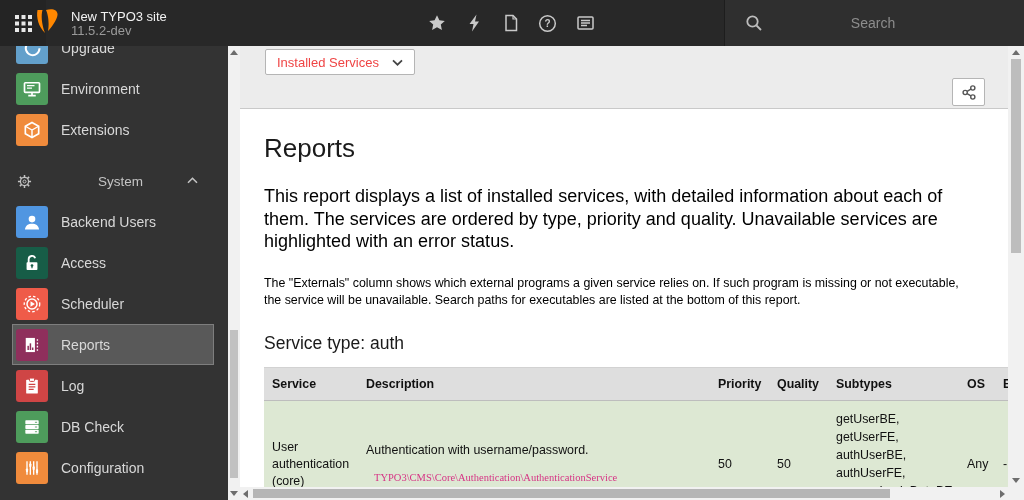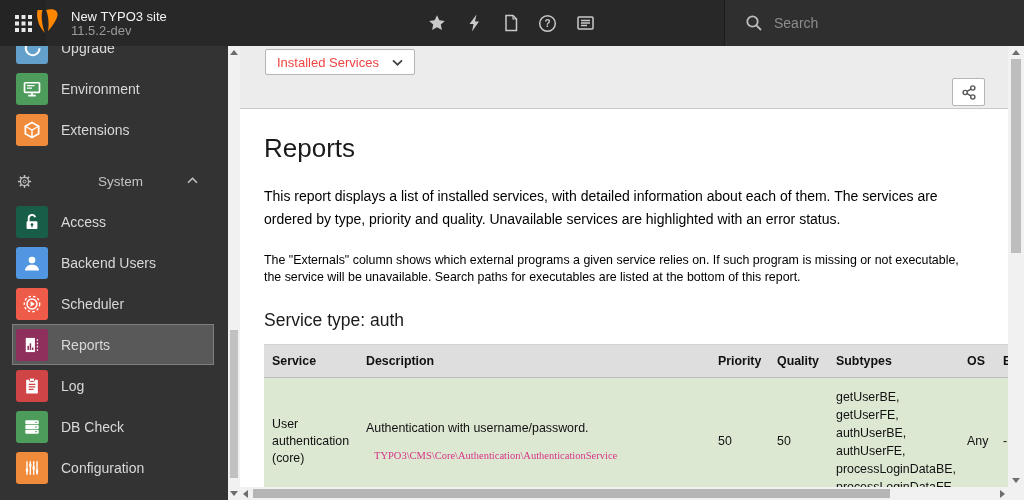--- a/index.html
+++ b/index.html
@@ -11,21 +11,21 @@
   .mm-toggle { position:absolute; left:0; top:0; width:46px; height:46px; display:flex; align-items:center; justify-content:center; cursor:pointer; background:#242424; }
   .brand { position:absolute; left:36px; top:0; height:46px; display:flex; align-items:center; }
   .brand-logo { width:26px; height:28px; margin-right:9px; }
   .brand-title { color:#f2f2f2; font-size:13px; line-height:15px; }
   .brand-sub { color:#9a9a9a; font-size:13px; line-height:13px; }
   .tb-icon { position:absolute; top:0; width:37px; height:46px; display:flex; align-items:center; justify-content:center; cursor:pointer; }
   .avatar-wrap { position:absolute; left:612px; top:0; height:46px; display:flex; align-items:center; cursor:pointer; }
   .avatar { width:26px; height:26px; border-radius:50%; background:#7d7d7d; overflow:hidden; }
   .avatar-name { color:#dcdcdc; font-size:13px; margin-left:10px; }
   .searchbar { position:absolute; left:724px; top:0; width:300px; height:46px; background:#2f2f2f; display:flex; align-items:center; padding-left:20px; border-left:1px solid #1d1d1d; }
-  .searchbar input { background:transparent; border:none; outline:none; color:#d946ef; font-size:14px; margin-left:11px; width:220px; font-family:"Liberation Sans", sans-serif; }
+  .searchbar input { background:transparent; border:none; outline:none; color:#d946ef; font-size:14px; width:220px; font-family:"Liberation Sans", sans-serif;text-align:center; }
   .searchbar input::placeholder { color:#8d8d8d; opacity:1; }
 
   
   .sidebar { position:absolute; left:0; top:46px; width:228px; height:454px; background:#333333; overflow:hidden; }
   .mod-list { list-style:none; padding:0 14px 0 12px; }
   .mod-list.first { margin-top:-19px; }
   .mod-item { height:41px; display:flex; align-items:center; padding-left:4px; cursor:pointer; }
   .mod-item.active { background:#595959; box-shadow:inset 0 0 0 1px #7e7e7e; }
   .mod-icon { width:32px; height:32px; border-radius:3px; flex:0 0 32px; display:flex; align-items:center; justify-content:center; }
   .mod-label { color:#d8d8d8; font-size:14px; margin-left:13px; white-space:nowrap; }
@@ -50,21 +50,21 @@
   
   .main { position:absolute; left:240px; top:46px; width:768px; height:441px; background:#fff; overflow:hidden; }
   .docheader { position:relative; height:63px; background:#ececec; border-bottom:1px solid #c9c9c9; }
   .ddl-btn { position:absolute; left:25px; top:3px; height:26px; background:#fff; border:1px solid #b5b5b5; border-radius:2px; display:flex; align-items:center; padding:0 11px; cursor:pointer; }
   .ddl-btn span { font-size:13px; color:#ef4444; }
   .ddl-btn svg { margin-left:13px; }
   .share-btn { position:absolute; right:23px; top:32px; width:33px; height:28px; background:#fff; border:1px solid #b5b5b5; border-radius:2px; display:flex; align-items:center; justify-content:center; cursor:pointer; }
 
   .body-pad { padding:0 0 0 24px; }
   h1.page-title { margin-top:24px; font-size:26px; font-weight:500; color:#1a1a1a; }
-  p.lead { margin-top:21px; font-size:14px; line-height:22.5px; color:#000; max-width:712px; }
+  p.lead { margin-top:21px; font-size:18px; line-height:22.5px; color:#000; max-width:712px; }
   p.note { margin-top:22px; font-size:12.4px; line-height:17px; color:#000; max-width:706px; }
   h2.section-title { margin-top:24px; font-size:17.5px; font-weight:500; color:#1a1a1a; }
 
   table.services { margin-top:13px; border-collapse:collapse; table-layout:fixed; width:793px; }
   table.services th { background:#dedede; text-align:left; font-size:12.4px; font-weight:bold; color:#111;
     padding:9px 8px; border-top:1px solid #d2d2d2; border-bottom:1px solid #bdbdbd; white-space:nowrap; overflow:hidden; }
   table.services th.tight, table.services td.tight { padding-left:6px; padding-right:4px; }
   table.services td { background:#dde8d3; font-size:12.4px; color:#111; padding:8px; vertical-align:middle; height:128px; line-height:17px; }
   td.cell-desc .code { display:inline-block; margin-top:10px; padding-left:8px; font-family:Liberation Serif, serif; font-size:10.5px; color:#d63384; white-space:nowrap; }
   td.cell-sub div { line-height:18px; white-space:nowrap; }
@@ -179,38 +179,38 @@
       </g>
     </svg>
     <span class="sec-label">System</span>
     <svg class="sec-chevron" width="11" height="7" viewBox="0 0 11 7">
       <polyline points="1,5.7 5.5,1.3 10,5.7" fill="none" stroke="#c4c4c4" stroke-width="1.6"></polyline>
     </svg>
   </div>
 
   <ul class="mod-list" style="margin-top:3px">
     <li class="mod-item">
+      <span class="mod-icon" style="background:#5096E1">
+        <svg width="20" height="20" viewBox="0 0 24 24">
+            <circle cx="12" cy="8.5" r="4" fill="#fff"></circle>
+            <path d="M3.5 21 c.6-5 4-7 8.5-7 s7.9 2 8.5 7 z" fill="#fff"></path>
+          </svg>
+      </span>
+      <span class="mod-label">Backend Users</span>
+    </li>
+    <li class="mod-item">
       <span class="mod-icon" style="background:#175D47">
         <svg width="20" height="20" viewBox="0 0 24 24">
             <path d="M8 12 V7.5 a4 4 0 0 1 7.8-1.2" fill="none" stroke="#fff" stroke-width="2.2"></path>
             <rect x="5.5" y="11" width="13" height="9.5" rx="1" fill="#fff"></rect>
             <circle cx="12" cy="15" r="1.6" fill="#175D47"></circle>
             <rect x="11.3" y="15.5" width="1.4" height="2.8" fill="#175D47"></rect>
           </svg>
       </span>
       <span class="mod-label">Access</span>
-    </li>
-    <li class="mod-item">
-      <span class="mod-icon" style="background:#5096E1">
-        <svg width="20" height="20" viewBox="0 0 24 24">
-            <circle cx="12" cy="8.5" r="4" fill="#fff"></circle>
-            <path d="M3.5 21 c.6-5 4-7 8.5-7 s7.9 2 8.5 7 z" fill="#fff"></path>
-          </svg>
-      </span>
-      <span class="mod-label">Backend Users</span>
     </li>
     <li class="mod-item">
       <span class="mod-icon" style="background:#EF5B49">
         <svg width="20" height="20" viewBox="0 0 24 24">
             <circle cx="12" cy="12" r="9.3" fill="none" stroke="#fff" stroke-width="1.6" stroke-dasharray="3 2.6"></circle>
             <circle cx="12" cy="12" r="6" fill="none" stroke="#fff" stroke-width="1.8"></circle>
             <polygon points="10.2,8.8 15.5,12 10.2,15.2" fill="#fff"></polygon>
           </svg>
       </span>
       <span class="mod-label">Scheduler</span>

